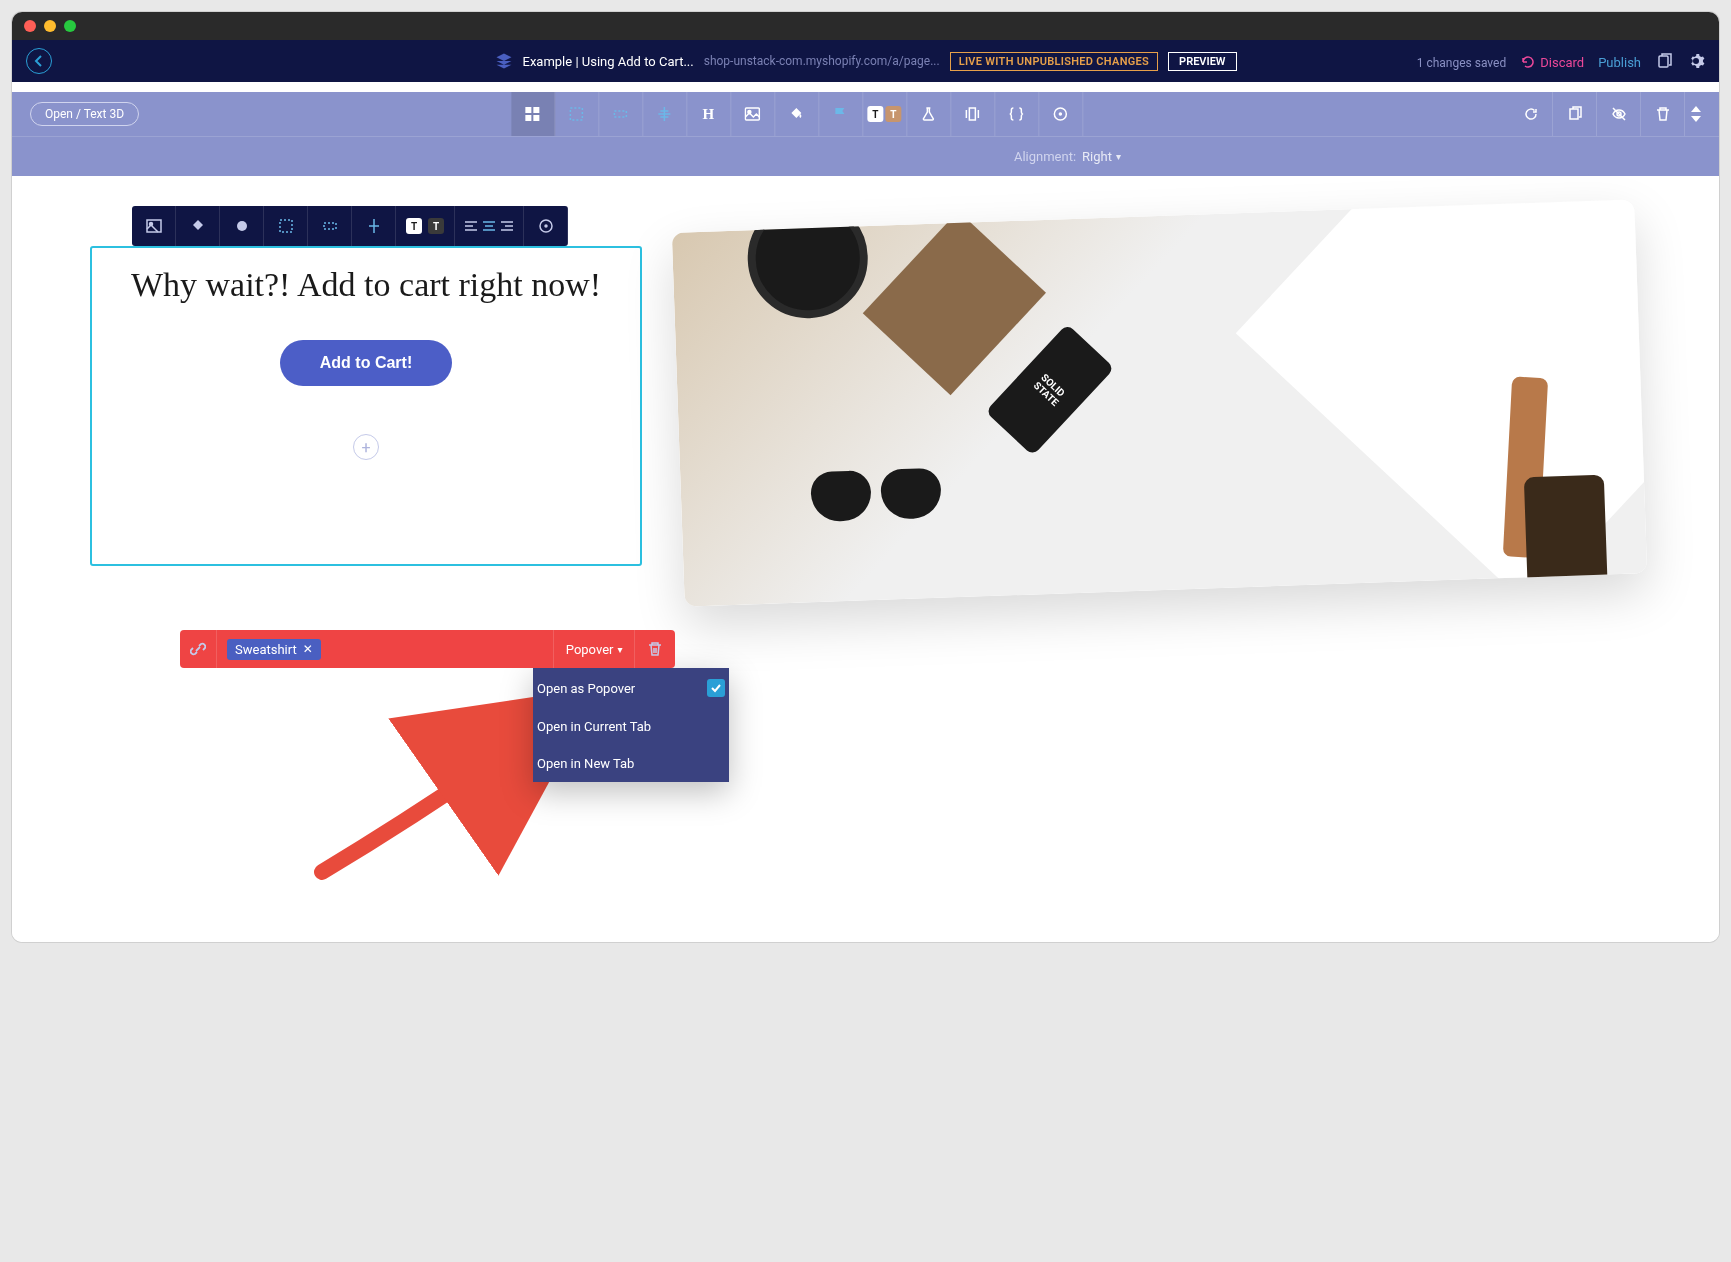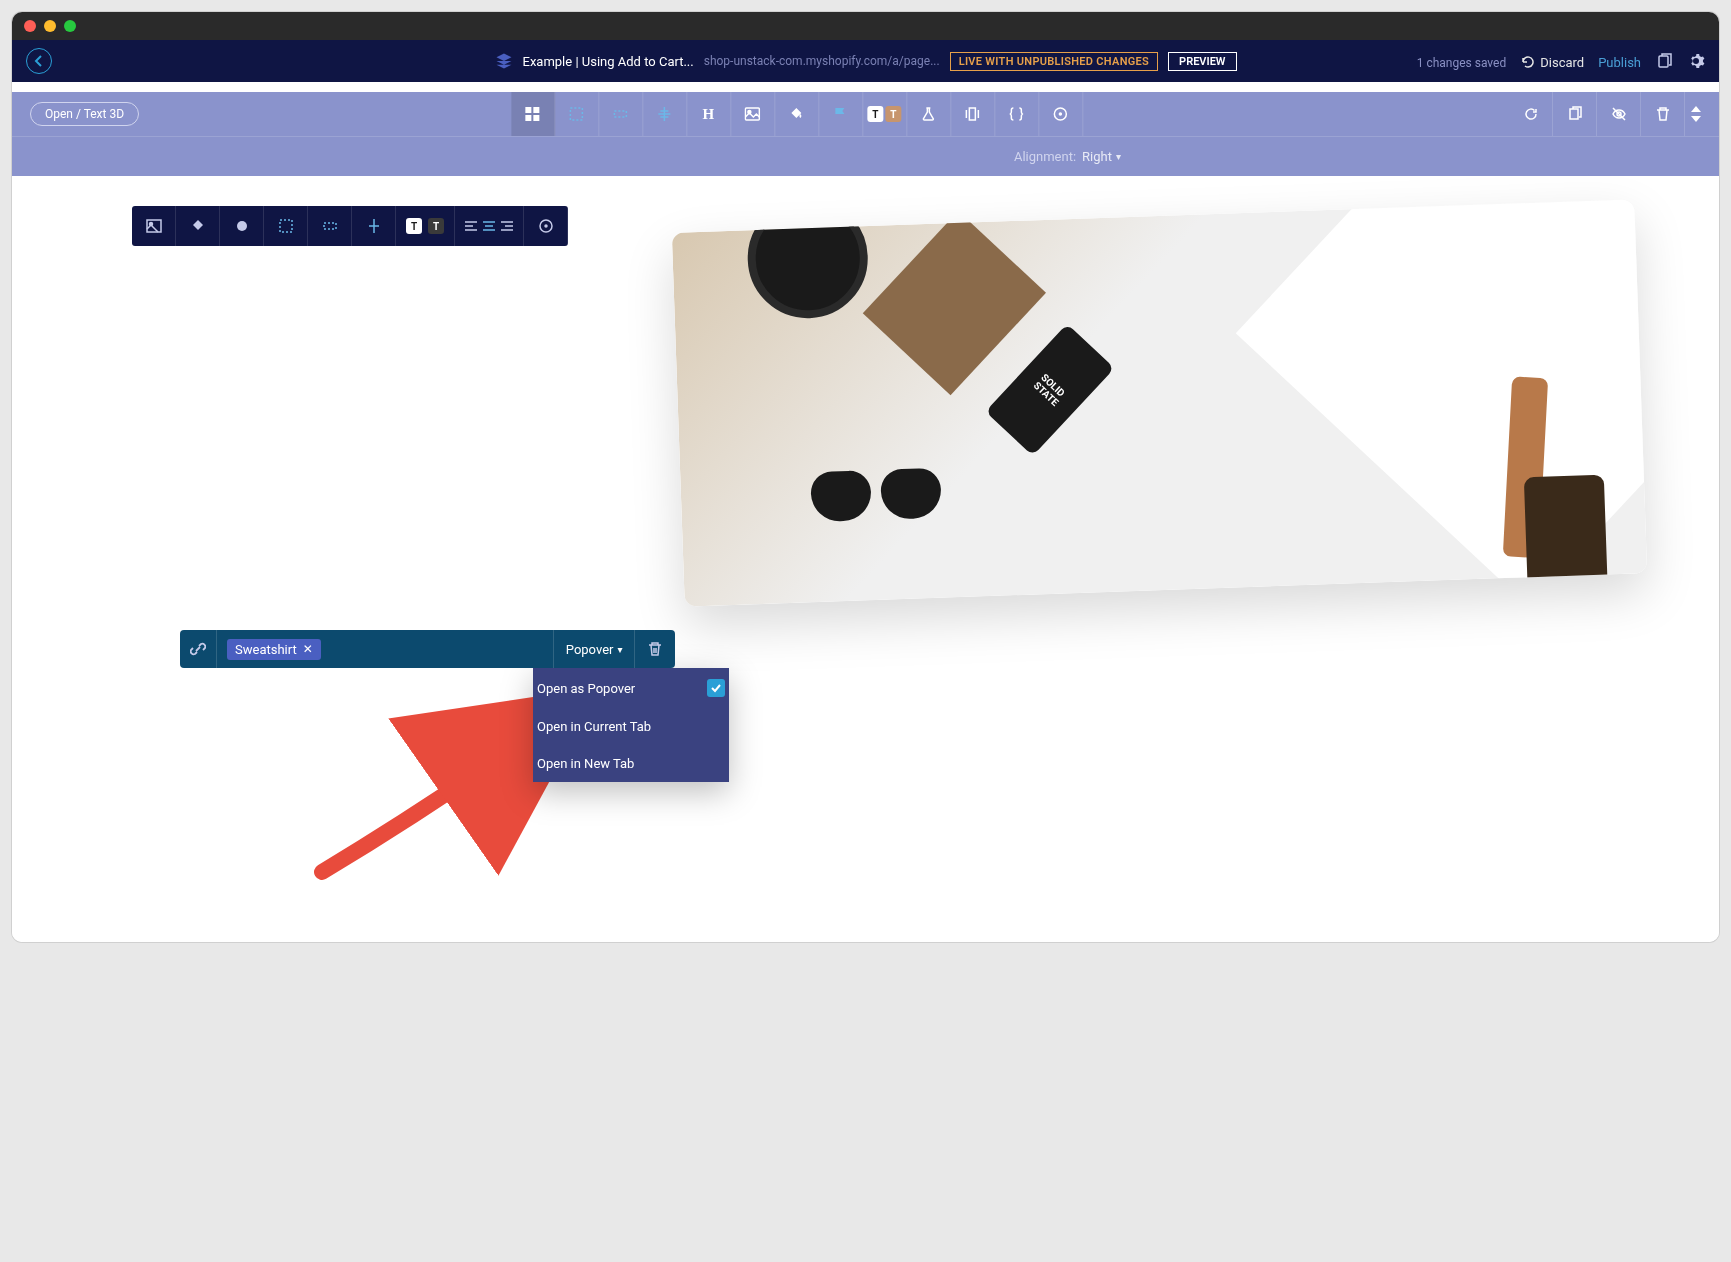--- a/index.html
+++ b/index.html
@@ -78,21 +78,21 @@
     }
     .top-right {
       margin-left: auto;
       display: flex;
       align-items: flex-end;
       gap: 14px;
       position: relative;
       z-index: 2;
     }
     .saved-text { color: #8a90c3; font-size: 12px; }
-    .discard-link { color: #e5e5e5; display: flex; align-items: center; gap: 4px; cursor: pointer; }
+    .discard-link { color: #ec4899; display: flex; align-items: center; gap: 4px; cursor: pointer; }
     .publish-link { color: #4a9fd6; cursor: pointer; }
     .icon-btn { color: #c5cae9; cursor: pointer; display: flex; }
 
     .content-area {
       position: relative;
       height: calc(100% - 70px);
       overflow: hidden;
       background: #fff;
     }
 
@@ -322,21 +322,21 @@
     .lens2 { width: 60px; height: 50px; background: #1a1a1a; border-radius: 30px 30px 40px 40px; display: inline-block; }
     .leather { position: absolute; right: 100px; bottom: 20px; width: 36px; height: 180px; background: #b8794a; border-radius: 8px; transform: rotate(5deg); }
     .watch { position: absolute; right: 40px; bottom: -20px; width: 80px; height: 120px; background: #3a2a1a; border-radius: 10px; }
 
     
     .link-bar {
       position: absolute;
       left: 168px;
       top: 548px;
       display: flex;
-      background: #0c4a6e;
+      background: #ef4444;
       border-radius: 4px;
       height: 38px;
       align-items: center;
       z-index: 50;
     }
     .link-seg {
       display: flex;
       align-items: center;
       height: 100%;
       padding: 0 10px;
@@ -634,20 +634,25 @@
                 <path d="M0 1h12M4 5h8M0 9h12"></path>
               </svg>
           </div>
           <div class="ft-cell">
               <svg class="ic" viewBox="0 0 16 16" fill="none" stroke="currentColor" stroke-width="1.5">
                 <circle cx="8" cy="8" r="6"></circle>
                 <circle cx="8" cy="8" r="1" fill="currentColor"></circle>
               </svg>
             </div>
         </div>
+        <div class="selected-box">
+          <div class="headline">Why wait?! Add to cart right now!</div>
+          <button class="cta-btn">Add to Cart!</button>
+          <div class="add-circle">+</div>
+        </div>
       </div>
       <div class="right-col">
         <div class="product-photo">
           <div class="photo-bg"></div>
           <div class="lens"></div>
           <div class="box-brown"></div>
           <div class="photo-diag"></div>
           <div class="phone">SOLID<br>STATE</div>
           <div class="sunglasses"><span class="lens2"></span><span class="lens2" style="margin-left:10px"></span></div>
           <div class="leather"></div>

